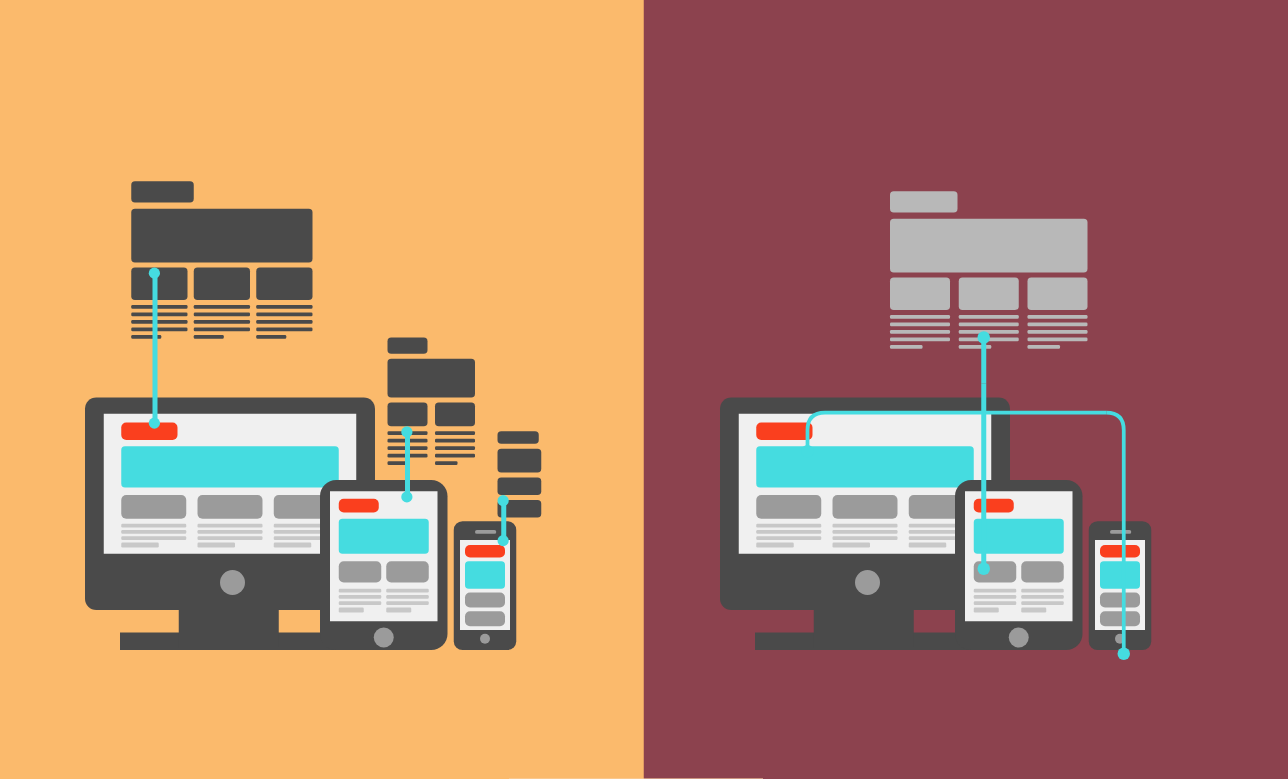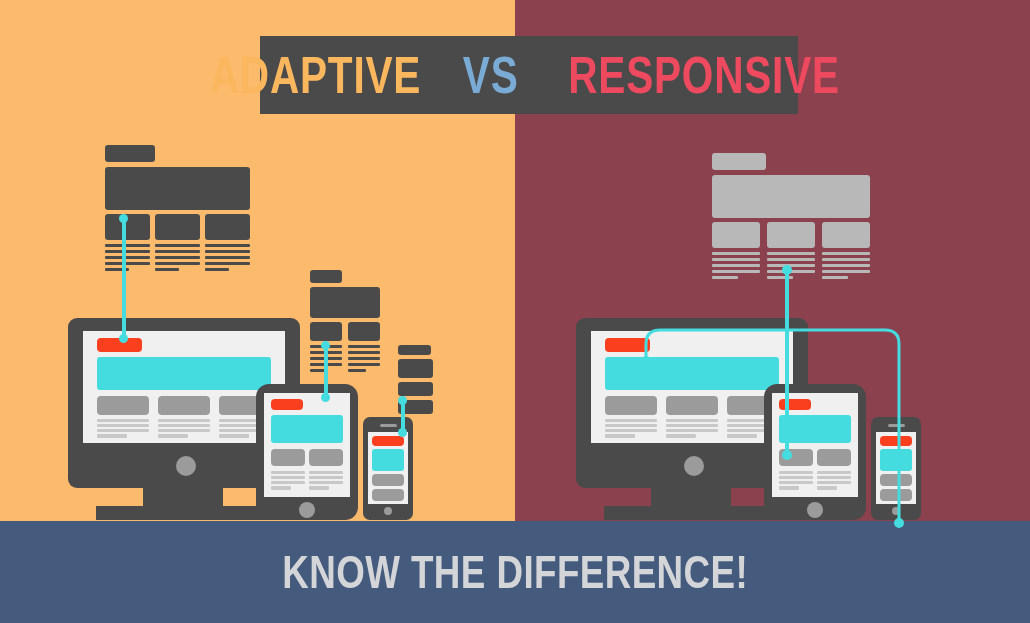--- a/index.html
+++ b/index.html
@@ -85,25 +85,20 @@
   .w-line{position:absolute;background:#c8c8c8;border-radius:1px;}
 </style>
 </head>
 <body>
 
 <div id="stage">
 
   <div class="bg-left"></div>
   <div class="bg-right"></div>
 
-  <div class="titlebar">
-    <span class="t t-adaptive">ADAPTIVE</span>
-    <span class="t t-vs">VS</span>
-    <span class="t t-responsive">RESPONSIVE</span>
-  </div>
 
   <div class="wf" style="left:105px;top:145px;width:145px;height:110px;">
     <div class="blk" style="left:0;top:0;width:50px;height:17px;background:#4a4a4a;"></div>
     <div class="blk" style="left:0;top:22px;width:145px;height:43px;background:#4a4a4a;"></div>
     <div class="blk" style="left:0;top:69px;width:45px;height:26px;background:#4a4a4a;"></div>
     <div class="blk" style="left:50px;top:69px;width:45px;height:26px;background:#4a4a4a;"></div>
     <div class="blk" style="left:100px;top:69px;width:45px;height:26px;background:#4a4a4a;"></div>
     <div class="ln" style="left:0;top:99px;width:45px;background:#4a4a4a;"></div>
     <div class="ln" style="left:0;top:105px;width:45px;background:#4a4a4a;"></div>
     <div class="ln" style="left:0;top:111px;width:45px;background:#4a4a4a;"></div>
@@ -306,17 +301,14 @@
     <div class="ph-speak" style="left:17px;top:7px;width:17px;height:3px;"></div>
     <div class="ph-screen" style="left:5px;top:15px;width:40px;height:72px;">
       <div class="w-nav" style="left:4px;top:4px;width:32px;height:10px;"></div>
       <div class="w-hero" style="left:4px;top:17px;width:32px;height:22px;"></div>
       <div class="w-block" style="left:4px;top:42px;width:32px;height:12px;"></div>
       <div class="w-block" style="left:4px;top:57px;width:32px;height:12px;"></div>
     </div>
     <div class="ph-dot" style="left:21px;top:90px;width:8px;height:8px;"></div>
   </div>
 
-  <div class="banner">
-    <span class="banner-text">KNOW THE DIFFERENCE!</span>
-  </div>
 
 </div>
 
 </body></html>

